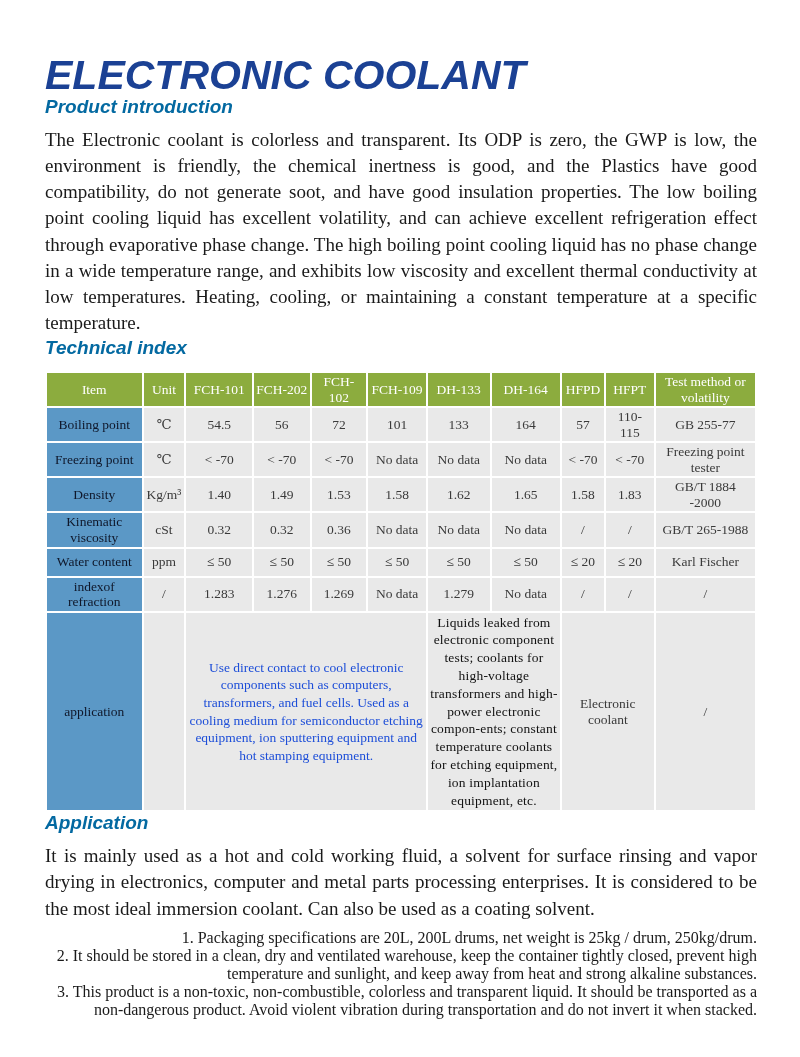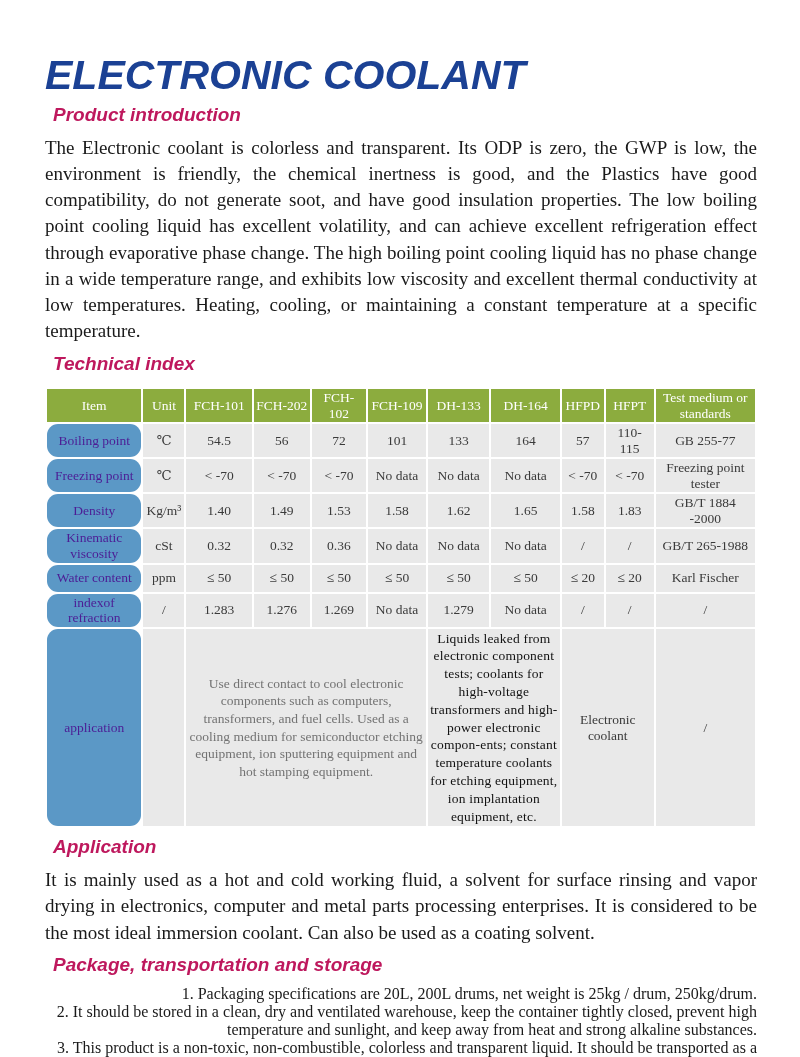--- a/index.html
+++ b/index.html
@@ -14,25 +14,25 @@
   .doc-title{
     margin:0;
     font-family:"Liberation Sans","DejaVu Sans",sans-serif;
     font-weight:bold;font-style:italic;
     font-size:41px;line-height:1.0;
     color:#1b4194;
     letter-spacing:0px;
   }
 
   h2.sec{
-    margin:8px;
+    margin:0;
     font-family:"Liberation Sans","DejaVu Sans",sans-serif;
     font-weight:bold;font-style:italic;
     font-size:19px;line-height:1.2;
-    color:#be185d;
+    color:#0369a1;
   }
   .sec-intro{margin-top:70px;}
   .sec-tech{margin-top:33px;}
   .sec-app{margin-top:31px;}
   .sec-pack{margin-top:52px;}
 
   p.body-text{
     margin:8px 0 0 0;
     font-size:19px;line-height:1.38;
     text-align:justify;
@@ -57,32 +57,31 @@
   }
   th.hdr{
     background:#8cac3e;
     color:#ffffff;
     font-weight:bold;
     font-size:13.5px;
     line-height:1.15;
   }
   td.item{
     background:#5b98c6;
-    color:#4c1d95;
+    color:#0f172a;
     font-size:13.5px;
     line-height:1.15;
-    border-radius:11px;
   }
   td.val{
     background:#e9e9e9;
     color:#3a3a3a;
     line-height:1.15;
   }
   td.app-left{
-    background:#e9e9e9;color:#737373;
+    background:#e9e9e9;color:#1d4ed8;
     font-size:10.4px;line-height:1.3;
     text-align:justify;padding:2px 4px;
   }
   td.app-mid{
     background:#e9e9e9;color:#111111;
     font-size:10.4px;line-height:1.32;
     font-weight:bold;letter-spacing:0.2px;
     text-align:justify;padding:2px 5px;
   }
   td.app-hf{
@@ -125,21 +124,21 @@
           <th class="hdr">Item</th>
           <th class="hdr">Unit</th>
           <th class="hdr">FCH-101</th>
           <th class="hdr">FCH-202</th>
           <th class="hdr">FCH-102</th>
           <th class="hdr">FCH-109</th>
           <th class="hdr">DH-133</th>
           <th class="hdr">DH-164</th>
           <th class="hdr">HFPD</th>
           <th class="hdr">HFPT</th>
-          <th class="hdr">Test medium or standards</th>
+          <th class="hdr">Test method or volatility</th>
         </tr>
       </thead>
     <tbody id="tech-body">
         <tr class="r-sm">
           <td class="item">Boiling point</td>
           <td class="val">℃</td>
           <td class="val">54.5</td>
           <td class="val">56</td>
           <td class="val">72</td>
           <td class="val">101</td>
@@ -221,20 +220,19 @@
           <td class="app-mid" colspan="2">Liquids leaked from electronic component tests; coolants for high-voltage transformers and high-power electronic compon-ents; constant temperature coolants for etching equipment, ion implantation equipment, etc.</td>
           <td class="app-hf" colspan="2">Electronic coolant</td>
           <td class="val">/</td>
         </tr>
       </tbody>
   </table>
 
   <h2 class="sec sec-app">Application</h2>
   <p class="body-text">It is mainly used as a hot and cold working fluid, a solvent for surface rinsing and vapor drying in electronics, computer and metal parts processing enterprises. It is considered to be the most ideal immersion coolant. Can also be used as a coating solvent.</p>
 
-  <h2 class="sec sec-pack">Package, transportation and storage</h2>
   <div class="pack-list body-text" id="pack-list" style="margin-top:7px;text-align:right;">
       <p class="pack-item">1. Packaging specifications are 20L, 200L drums, net weight is 25kg / drum, 250kg/drum.</p>
       <p class="pack-item">2. It should be stored in a clean, dry and ventilated warehouse, keep the container tightly closed, prevent high temperature and sunlight, and keep away from heat and strong alkaline substances.</p>
       <p class="pack-item">3. This product is a non-toxic, non-combustible, colorless and transparent liquid. It should be transported as a non-dangerous product. Avoid violent vibration during transportation and do not invert it when stacked.</p>
     </div>
 
 </div>
 
 </body></html>

